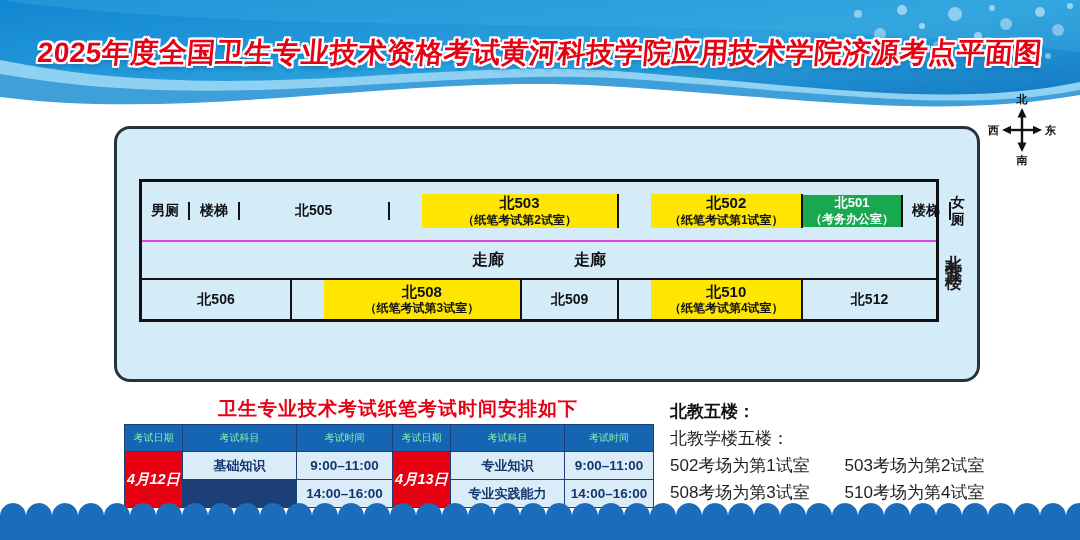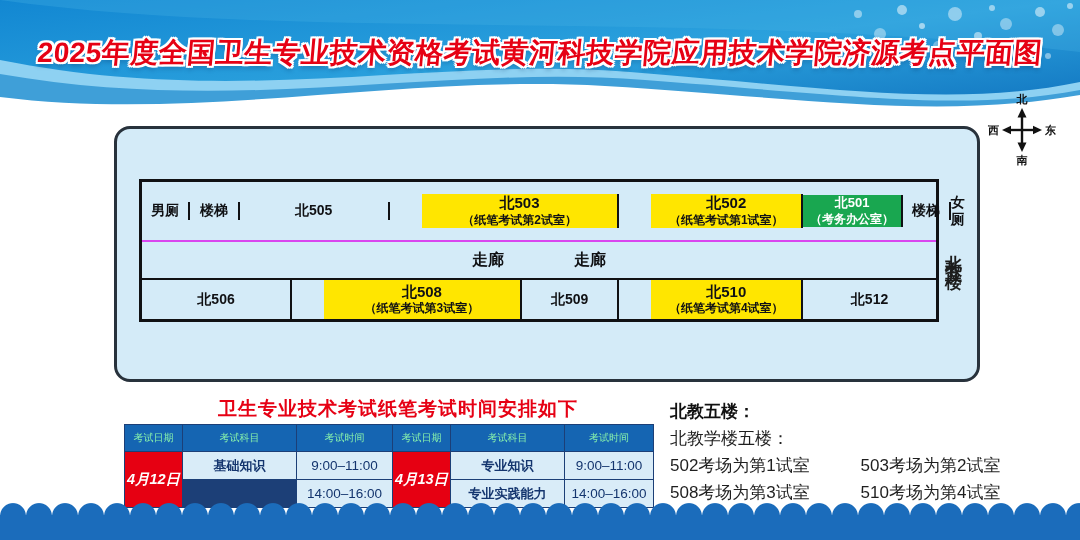--- a/index.html
+++ b/index.html
@@ -73,27 +73,27 @@
   .sched{
     position:absolute;left:124px;top:424px;
     display:grid;grid-template-columns:57px 113px 95px 57px 113px 88px;
     grid-template-rows:26px 27px 27px;gap:1px;background:#1c3f77;
     border:1px solid #1c3f77;
   }
   .sc{display:flex;align-items:center;justify-content:center;text-align:center;}
   .sc.h{background:#1565b2;color:#86efac;font-weight:normal;font-size:10px;}
   .sc.d{background:#e60012;color:#ffffff;font-weight:bold;font-size:14.5px;font-style:italic;}
   .sc.s{background:#d9ecf8;color:#14356e;font-weight:bold;font-size:13px;}
-  .sc.t{background:#d9ecf8;color:#14356e;font-weight:normal;font-size:13.5px;}
+  .sc.t{background:#d9ecf8;color:#14356e;font-weight:bold;font-size:13.5px;}
 
   
   .notes{position:absolute;left:670px;top:398px;color:#1f1f1f;font-size:17px;line-height:27px;}
   .notes .nt{font-weight:bold;color:#111;}
   .notes .nrow span{display:inline-block;}
-  .notes .nrow span:first-child{margin-right:46px;}
+  .notes .nrow span:first-child{margin-right:30px;}
 
   
   .bottom-wave{
     position:absolute;left:0;right:0;bottom:0;height:37px;
     background:
       radial-gradient(13px 13px at 13px 13px,#1b6cbb 12.4px,rgba(27,108,187,0) 13.4px) repeat-x 0 0 / 26px 13px,
       linear-gradient(#1b6cbb,#1b6cbb) no-repeat 0 12px / 100% 25px;
   }
 </style>
 </head>

